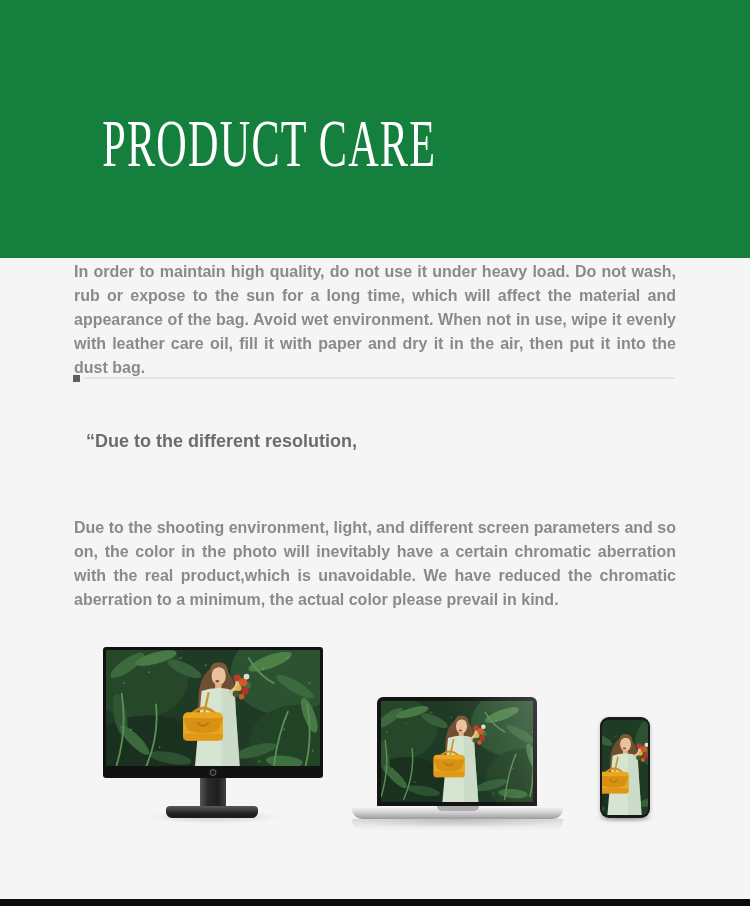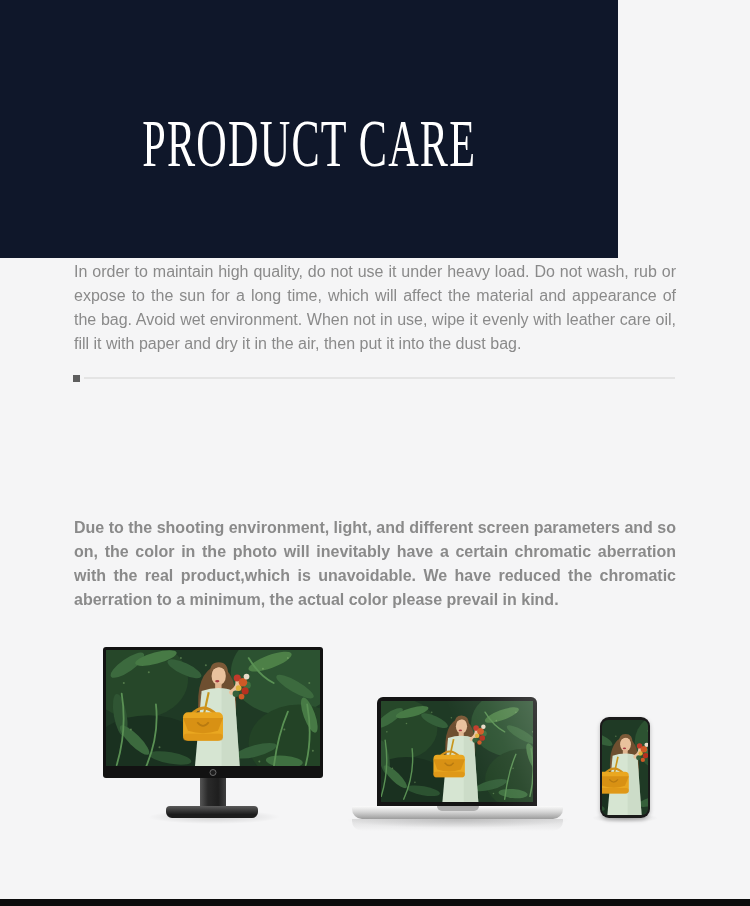--- a/index.html
+++ b/index.html
@@ -12,25 +12,25 @@
     height: 906px;
     margin: 0 auto;
     background: #f5f5f6;
     overflow: hidden;
   }
 
   
   .banner {
     position: absolute;
     left: 0; top: 0;
-    width: 618px; height: 258px;
-    background: #0f172a;
+    width: 750px; height: 258px;
+    background: #15803d;
     display: flex;
     align-items: center;
-    justify-content: center;
+    justify-content: flex-start;
     padding-top: 28px;
   }
   .banner h1 {
     color: #ffffff;
     font-family: "Liberation Serif", serif;
     font-weight: 400;
     font-size: 68px;
     letter-spacing: 2px;
     white-space: nowrap;
     transform: scaleX(0.62);
@@ -40,21 +40,21 @@
   
   .body-text {
     position: absolute;
     left: 74px;
     width: 602px;
     font-size: 16px;
     line-height: 24px;
     color: #8a8a8a;
     text-align: justify;
   }
-  .care-text { top: 260px; }
+  .care-text { top: 260px; font-weight: bold; }
   .disclaimer-text { top: 516px; font-weight: bold; }
 
   
   .divider {
     position: absolute;
     left: 73px; top: 374px;
     width: 602px; height: 8px;
     display: flex;
     align-items: center;
   }
@@ -270,20 +270,21 @@
   </header>
 
   <p class="body-text care-text">In order to maintain high quality, do not use it under heavy load. Do not wash, rub or expose to the sun for a long time, which will affect the material and appearance of the bag. Avoid wet environment. When not in use, wipe it evenly with leather care oil, fill it with paper and dry it in the air, then put it into the dust bag.</p>
 
   <div class="divider">
     <span class="sq"></span>
     <span class="line"></span>
   </div>
 
   <div class="quote">
+    <div class="q1">“Due to the different resolution,</div>
   </div>
 
   <p class="body-text disclaimer-text">Due to the shooting environment, light, and different screen parameters and so on, the color in the photo will inevitably have a certain chromatic aberration with the real product,which is unavoidable. We have reduced the chromatic aberration to a minimum, the actual color please prevail in kind.</p>
 
   <div>
     <div class="shadow monitor-shadow"></div>
     <div class="shadow laptop-shadow"></div>
     <div class="shadow phone-shadow"></div>
 
     <div class="monitor-screen">

